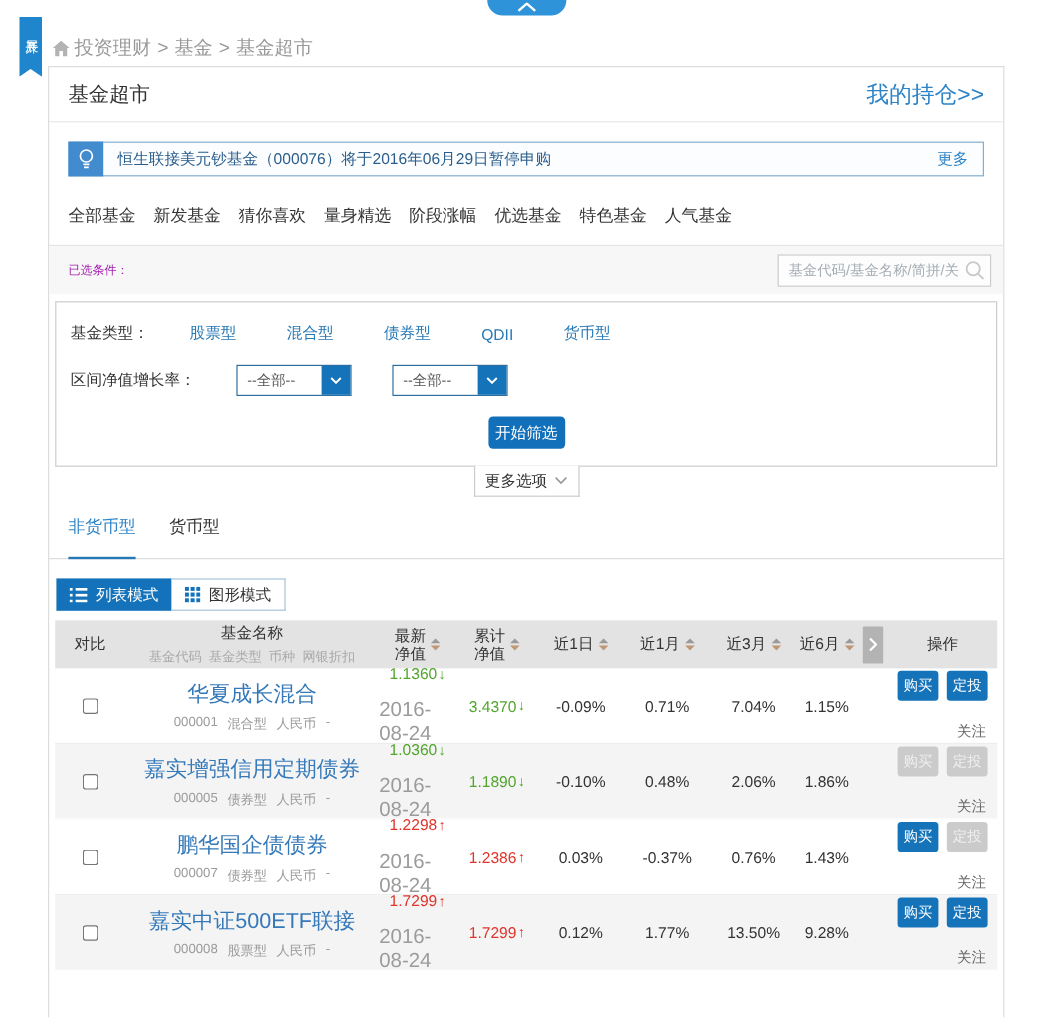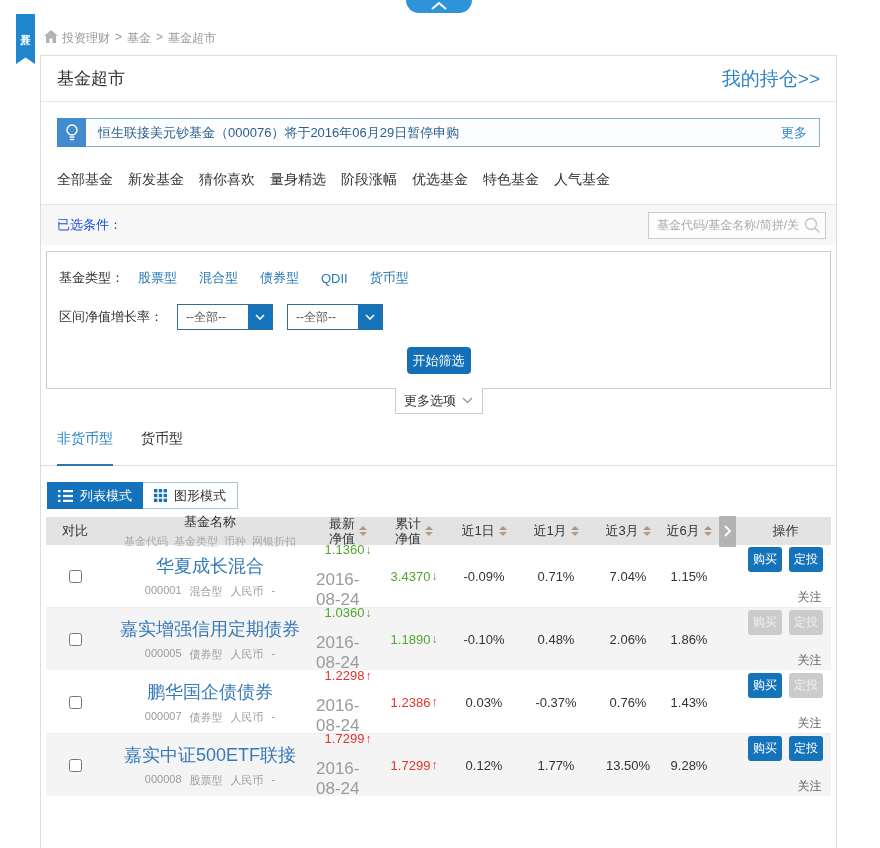--- a/index.html
+++ b/index.html
@@ -14,22 +14,22 @@
   .collapse-top svg { position:absolute; left:50%; transform:translateX(-50%); bottom:3px; }
 
   
   .ribbon { position:absolute; left:16px; top:14px; width:19px; height:50px;
     background:#1f86cd; color:#fff; z-index:4; cursor:pointer; text-align:center;
     clip-path:polygon(0 0,100% 0,100% 100%,50% 87%,0 100%); font-size:11px; line-height:12px; padding-top:4px; }
   .ribbon .rl { writing-mode:vertical-rl; text-orientation:upright; letter-spacing:1px; }
   .ribbon .ra { display:block; font-size:10px; margin-top:1px; }
 
   
-  .breadcrumb { position:absolute; left:44px; top:30px; display:flex; align-items:flex-start;
-    gap:4px; font-size:12px; color:#999; }
+  .breadcrumb { position:absolute; left:44px; top:30px; display:flex; align-items:center;
+    gap:4px; font-size:16px; color:#999; }
   .breadcrumb .sep { margin:0 1px; }
   .crumb { color:#999; }
 
   
   .container { position:absolute; left:40px; top:55px; width:797px; height:793px;
     border:1px solid #ddd; border-bottom:none; background:#fff; }
 
   .title-row { height:46px; display:flex; align-items:center; justify-content:space-between;
     padding:0 16px; border-bottom:1px solid #e8e8e8; }
   .page-title { font-size:17px; font-weight:400; color:#333; }
@@ -41,30 +41,30 @@
     display:flex; align-items:center; justify-content:center; flex:0 0 29px; }
   .notice-text { margin-left:12px; font-size:13px; color:#2b5e8c; flex:1; }
   .notice-more { font-size:13px; color:#2e84c7; margin-right:12px; }
 
   .nav-tabs { margin-top:8px; height:50px; display:flex; align-items:center; gap:15px;
     padding:0 16px; border-bottom:1px solid #e5e5e5; }
   .nav-tab { font-size:14px; color:#333; }
 
   .selected-row { height:40px; background:#f7f7f7; display:flex; align-items:center;
     justify-content:space-between; padding:0 10px 0 16px; }
-  .sel-label { font-size:13px; color:#1d4ed8; }
+  .sel-label { font-size:10px; color:#a21caf; }
   .search-box { position:relative; width:178px; height:27px; }
   .search-box input { width:100%; height:100%; border:1px solid #ccc; background:#fdfdfd;
     font-size:12px; color:#555; padding:0 26px 0 8px; outline:none;
     font-family:"Liberation Sans","DejaVu Sans",sans-serif; }
   .search-box input::placeholder { color:#a5adb5; }
   .search-ic { position:absolute; right:5px; top:5px; }
 
   .filter-panel { margin:6px 5px 0; border:1px solid #ccc; background:#fff; padding:17px 12px 14px; }
-  .f-row { display:flex; align-items:center; margin-bottom:17px; font-size:13px; }
+  .f-row { display:flex; align-items:center; margin-bottom:17px; font-size:13px;gap:20px; }
   .f-label { color:#333; margin-right:14px; }
   .f-opt { color:#2779b5; margin-right:22px; font-size:13px; }
   .dd { display:flex; width:96px; height:26px; border:1px solid #2f6f9f; margin-right:14px;
     background:#fff; cursor:pointer; }
   .dd .dd-val { flex:1; font-size:12px; color:#555; line-height:24px; padding-left:8px; }
   .dd .dd-btn { width:24px; background:#1573ba; display:flex; align-items:center; justify-content:center; }
   .submit-btn { display:block; margin:4px auto 0; width:64px; height:27px; background:#1270bb;
     color:#fff; font-size:13px; border:none; border-radius:4px; cursor:pointer;
     font-family:"Liberation Sans","DejaVu Sans",sans-serif; }
 
@@ -76,21 +76,21 @@
   .ttab { font-size:14px; padding-bottom:16px; color:#333; position:relative; top:1px; }
   .ttab.active { color:#2e84c7; border-bottom:2px solid #2779b5; }
 
   .mode-switch { margin:16px 0 0 6px; display:flex; }
   .mode { height:27px; display:flex; align-items:center; gap:7px; padding:0 11px;
     font-size:13px; cursor:pointer; }
   .mode.active { background:#1372b9; color:#fff; }
   .mode.inactive { background:#fff; color:#333; border:1px solid #a8c4da; border-left:none; }
 
   .ftable { margin:8px 5px 0; }
-  .thead { display:flex; align-items:center; height:28px; background:#e3e3e3; font-size:13px; color:#333; }
+  .thead { display:flex; align-items:center; height:40px; background:#e3e3e3; font-size:13px; color:#333; }
   .cell { display:flex; align-items:center; justify-content:center; }
   .col-cmp { width:58px; } .col-name { width:212px; } .col-nav { width:64px; }
   .col-acc { width:68px; } .col-p { width:72px; } .col-m6 { width:50px; }
   .col-next { width:26px; } .col-ops { flex:1; }
   .hname { display:flex; flex-direction:column; align-items:center; }
   .hmeta { font-size:11px; color:#a9a9a9; margin-top:3px; display:flex; gap:6px; }
   .h2l { display:flex; flex-direction:column; line-height:15px; text-align:center; }
   .sort { display:inline-flex; flex-direction:column; gap:2px; margin-left:4px; }
   .sort i { width:0; height:0; border-left:4px solid transparent; border-right:4px solid transparent; }
   .sort .s-up { border-bottom:4px solid #9a9a9a; }

